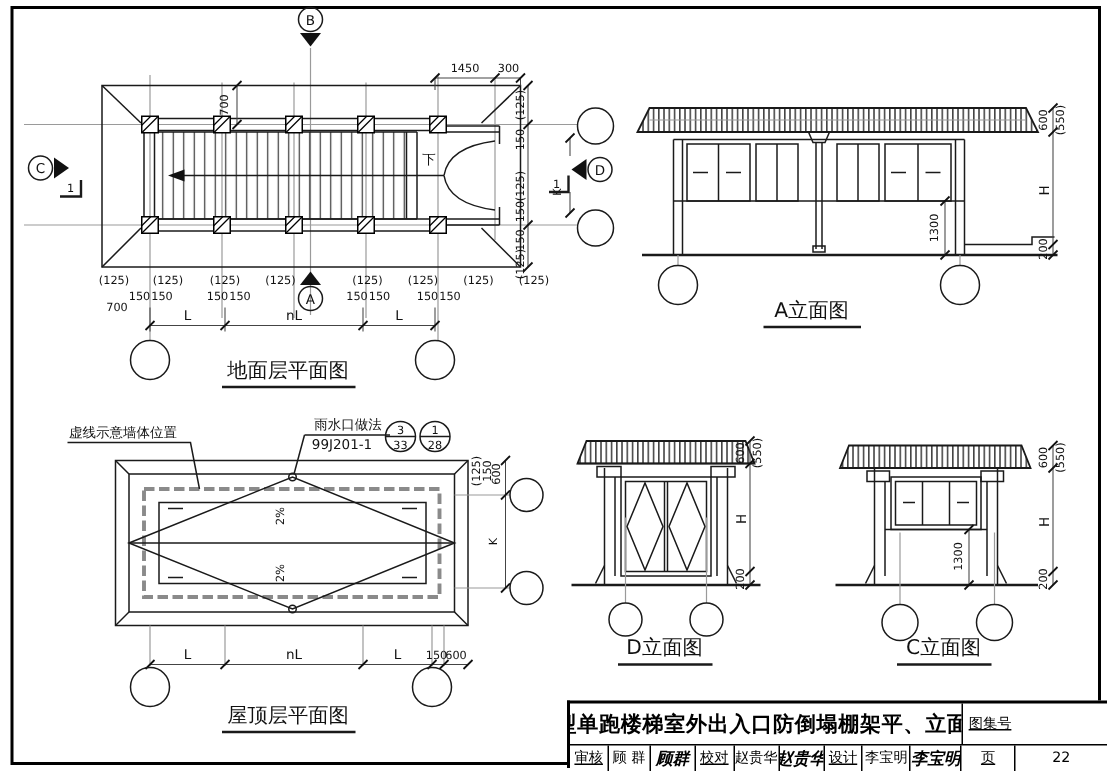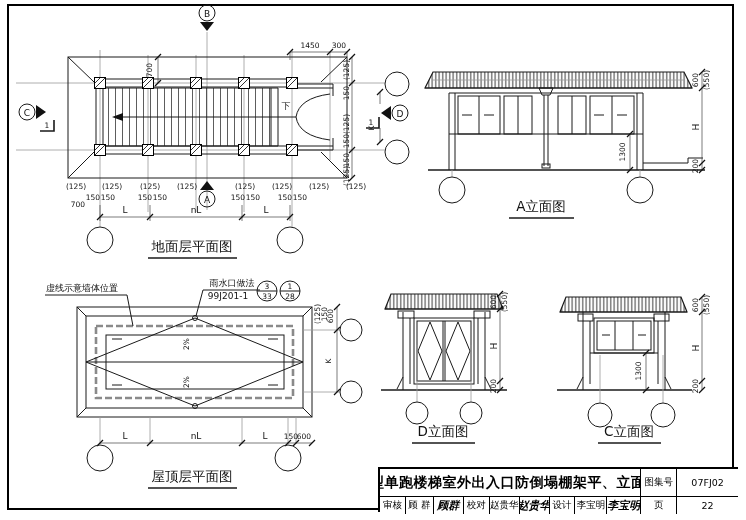--- a/index.html
+++ b/index.html
@@ -19,21 +19,21 @@
   .wd{stroke:#8a8a8a;stroke-width:2.6;fill:none;stroke-dasharray:7 3;}
   
   .tb{position:absolute;left:378px;top:467px;width:360px;height:45px;box-sizing:border-box;
       border-top:2px solid #000;border-left:2px solid #000;background:#fff;}
   .tb .r1{display:flex;height:28px;border-bottom:1.5px solid #000;box-sizing:border-box;}
   .tb .r2{display:flex;height:17px;box-sizing:border-box;}
   .tb .c{display:flex;align-items:center;justify-content:center;box-sizing:border-box;
          border-right:1px solid #000;overflow:hidden;white-space:nowrap;}
   .tb .r1 .c:last-child,.tb .r2 .c:last-child{border-right:none;}
   .maint{font-weight:bold;font-size:14px;letter-spacing:0.5px;}
-  .lb{font-size:9.5px;}
+  .lb{font-size:9.5px;text-decoration:underline;}
   .nm{font-size:9.5px;}
   .sig{font-size:11px;font-weight:bold;font-style:italic;font-family:"DejaVu Serif","Liberation Serif",serif;}
 </style>
 </head>
 <body>
 
 <div id="page">
   <div id="frame"></div>
 
   <svg width="746" height="520" viewBox="0 0 746 520">
@@ -430,21 +430,20 @@
 
       <text class="t" x="629" y="436">C立面图</text>
       <line class="th" x1="598" y1="443" x2="661" y2="443"></line>
     </g>
   </svg>
 
   <div class="tb">
     <div class="r1">
       <div class="c maint" style="width:262px">Ⅱ型单跑楼梯室外出入口防倒塌棚架平、立面图</div>
       <div class="c lb" style="width:36px">图集号</div>
-      <div class="c nm" style="width:61px">07FJ02</div>
     </div>
     <div class="r2">
       <div class="c lb" style="width:26px">审核</div>
       <div class="c nm" style="width:28px">顾  群</div>
       <div class="c sig" style="width:30px">顾群</div>
       <div class="c lb" style="width:26px">校对</div>
       <div class="c nm" style="width:30px">赵贵华</div>
       <div class="c sig" style="width:30px">赵贵华</div>
       <div class="c lb" style="width:26px">设计</div>
       <div class="c nm" style="width:32px">李宝明</div>

